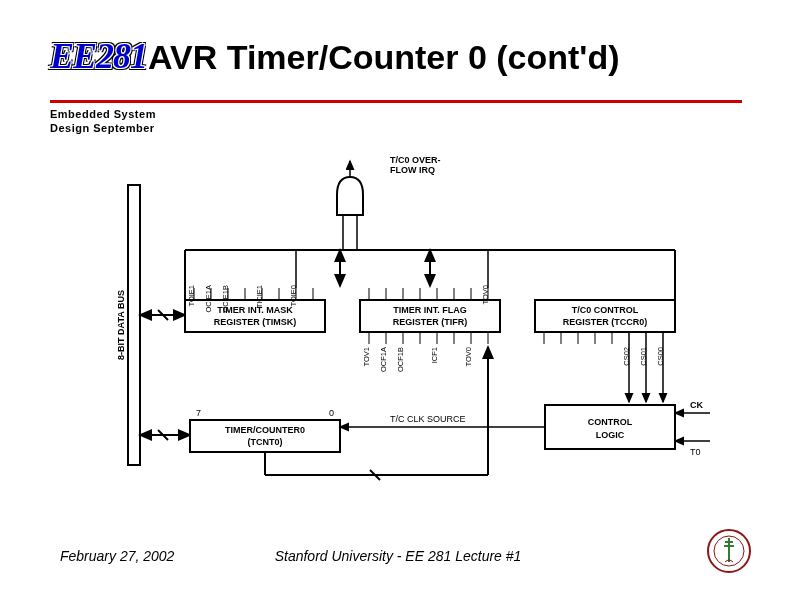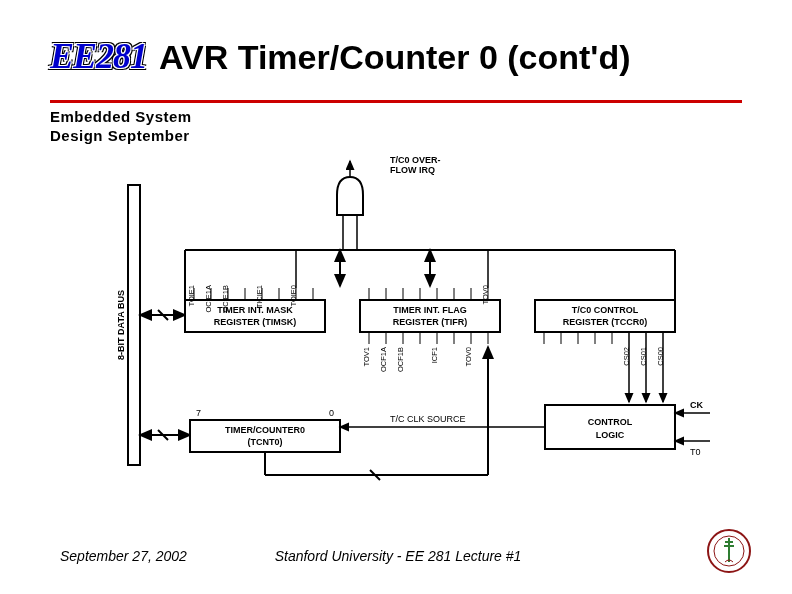--- a/index.html
+++ b/index.html
@@ -30,36 +30,36 @@
       -1px  1px 0 #fff, 1px  1px 0 #fff,
       -2px -2px 0 #000, 2px -2px 0 #000,
       -2px  2px 0 #000, 2px  2px 0 #000;
     letter-spacing: -1px;
     line-height: 1;
   }
   .title-text {
     font-size: 34px;
     font-weight: bold;
     color: #000;
-    margin-left: 12px;
+    margin-left: 1px;
     line-height: 1;
   }
   .underline {
     position: absolute;
     top: 100px;
     left: 50px;
     right: 50px;
     height: 3px;
     background: #cc0000;
   }
   .subtitle {
     position: absolute;
     top: 108px;
     left: 50px;
-    font-size: 15px;
+    font-size: 11px;
     font-weight: bold;
     color: #000;
     line-height: 1.25;
     letter-spacing: 0.5px;
   }
   .diagram {
     position: absolute;
     top: 155px;
     left: 90px;
     width: 625px;
@@ -246,21 +246,21 @@
 
   <line x1="280" y1="315" x2="290" y2="325" stroke="#000" stroke-width="2"></line>
 
   <line x1="620" y1="258" x2="585" y2="258" stroke="#000" stroke-width="1.5" marker-end="url(#arr)"></line>
   <text x="600" y="253" class="dlabel-b">CK</text>
   <line x1="620" y1="286" x2="585" y2="286" stroke="#000" stroke-width="1.5" marker-end="url(#arr)"></line>
   <text x="600" y="300" class="dlabel">T0</text>
 </svg>
 </div>
 
-<div class="footer-date">September 27, 2002</div>
+<div class="footer-date">February 27, 2002</div>
 <div class="footer-center">Stanford University - EE 281 Lecture #1</div>
 <div class="logo">
   <svg viewBox="0 0 46 46">
     <circle cx="23" cy="23" r="21" fill="#fff" stroke="#8c1515" stroke-width="2"></circle>
     <circle cx="23" cy="23" r="15" fill="none" stroke="#8c1515" stroke-width="1"></circle>
     <path d="M23 10 L23 34 M19 14 L27 14 M18 18 L28 18" stroke="#2e7d32" stroke-width="2" fill="none"></path>
     <path d="M19 34 Q23 30 27 34" stroke="#8c1515" stroke-width="1" fill="none"></path>
   </svg>
 </div>
 

